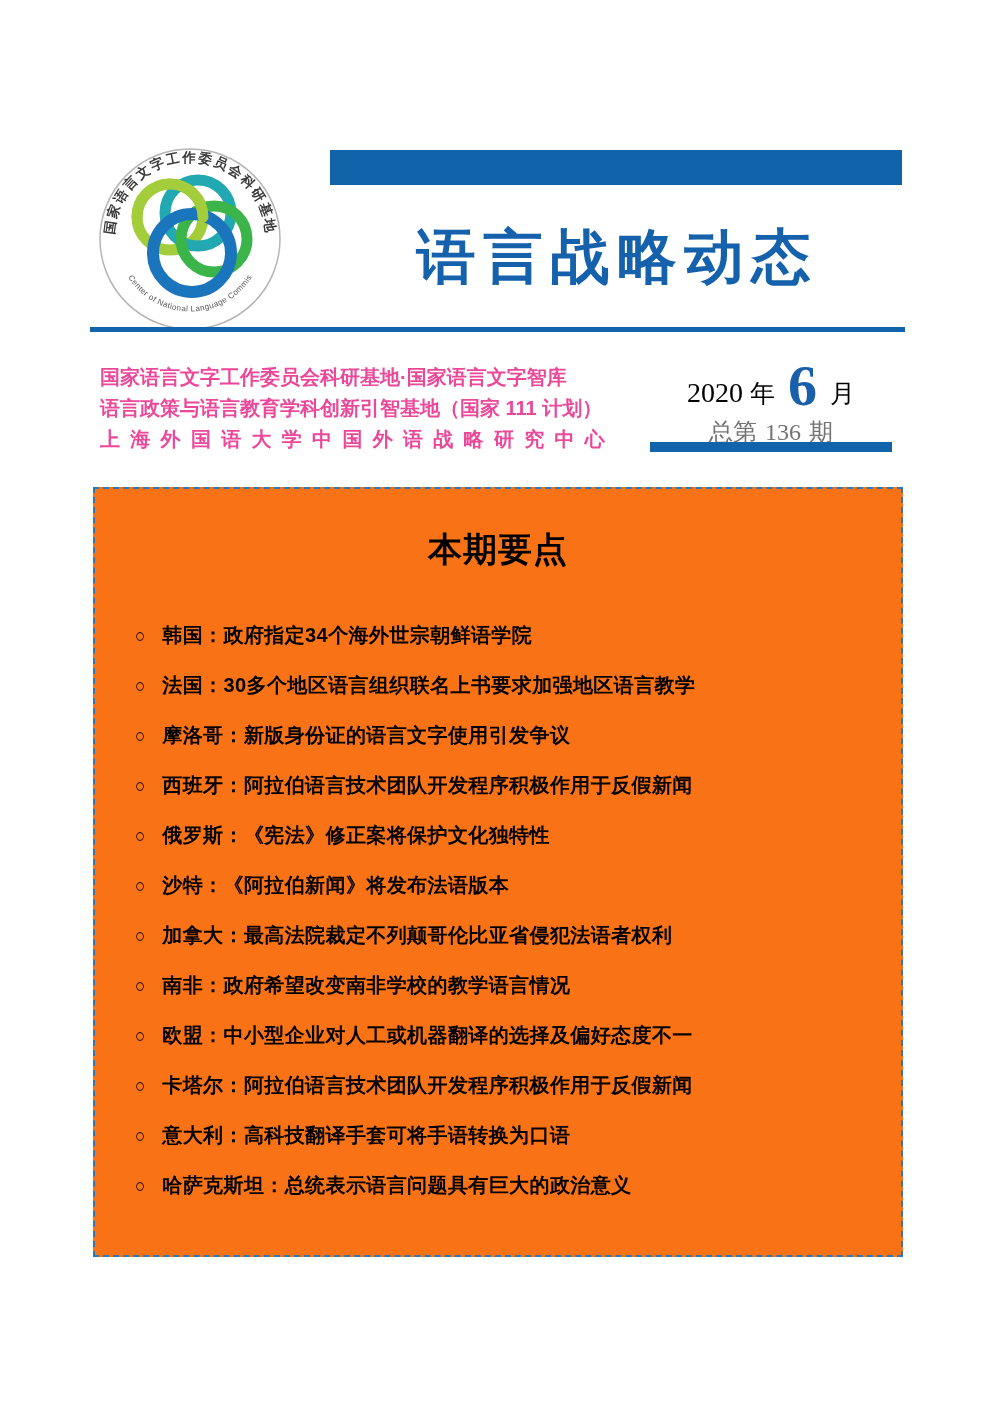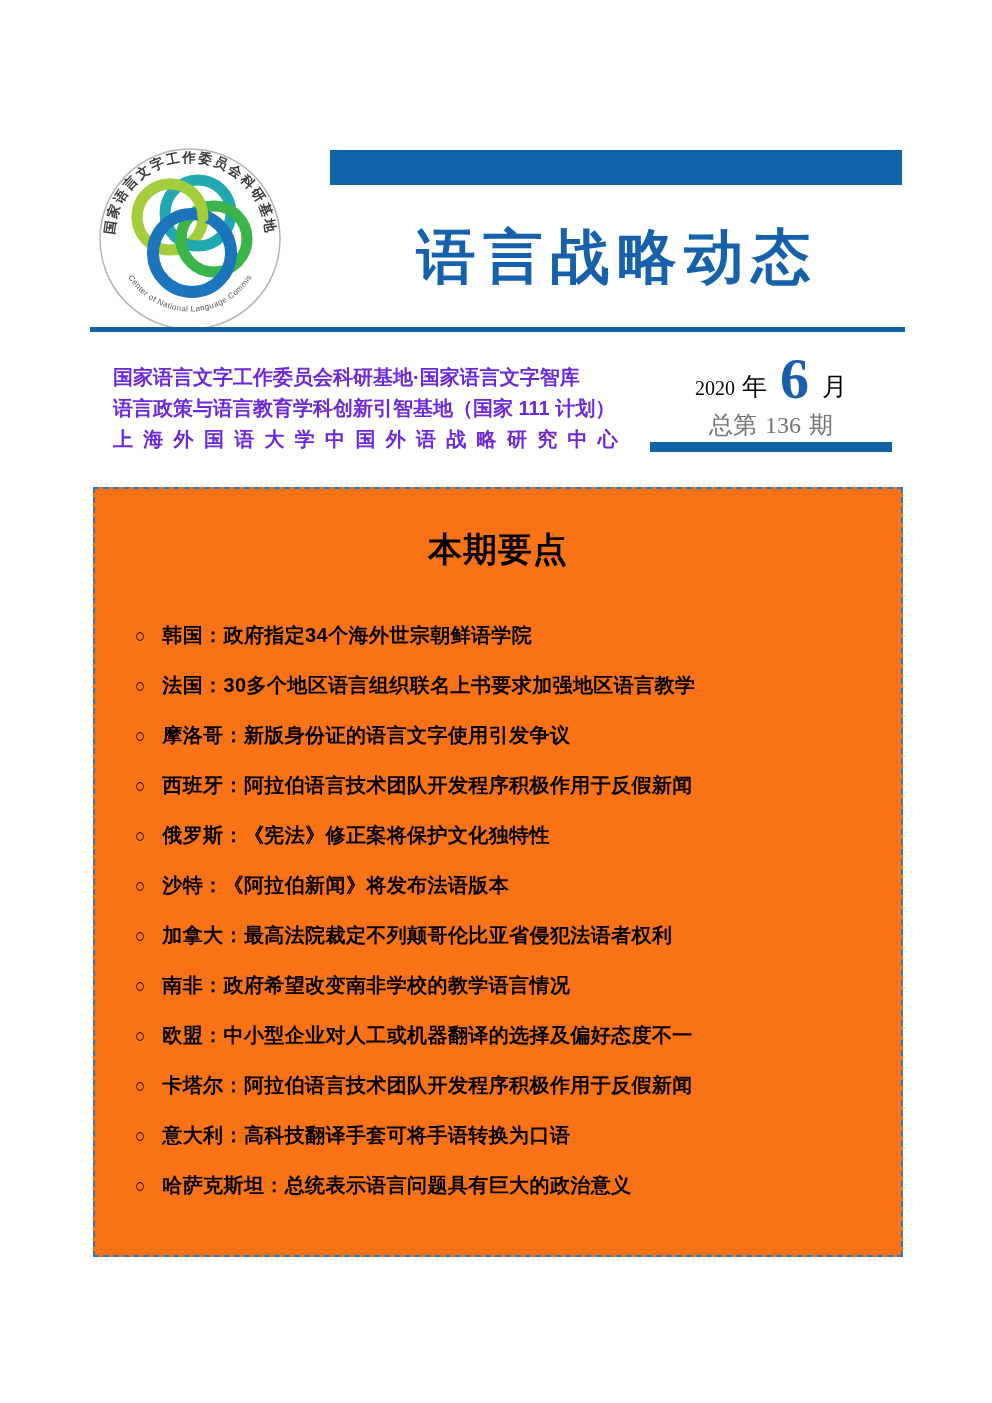--- a/index.html
+++ b/index.html
@@ -37,32 +37,32 @@
     font-size: 59px; font-weight: 700; letter-spacing: 8px;
     white-space: nowrap; line-height: 1;
   }
 
   
   .rule { position: absolute; left: 90px; top: 327px; width: 815px; height: 5px; }
 
   
   .publisher { position: absolute; left: 100px; top: 362px; width: 486px; }
   .publisher .pline {
-    font-size: 20px; font-weight: 700; color: #6d28d9;
-    line-height: 31px; white-space: nowrap; margin-left: 13px;
+    font-size: 20px; font-weight: 700; color: #ec4899;
+    line-height: 31px; white-space: nowrap;
   }
   .publisher .pline.spread { letter-spacing: 10.3px; }
 
   
   .issue { position: absolute; left: 650px; top: 348px; width: 242px; text-align: center; }
   .issue .date-line {
     display: flex; align-items: baseline; justify-content: center; gap: 7px;
     font-family: "Liberation Serif", serif; color: #000;
   }
-  .issue .date-line .yr { font-size: 20px; margin-top: 29px; }
+  .issue .date-line .yr { font-size: 28px; margin-top: 29px; }
   .issue .date-line .cn { font-size: 25px; }
   .issue .date-line .month-big {
     font-size: 58px; font-weight: 700; line-height: 0.9;
     margin: 0 6px; position: relative; top: 3px;
   }
   .issue .serial-line {
     margin-top: 6px;
     display: flex; align-items: baseline; justify-content: center; gap: 8px;
     font-family: "Liberation Serif", serif; font-size: 24px; color: #737373;
   }

